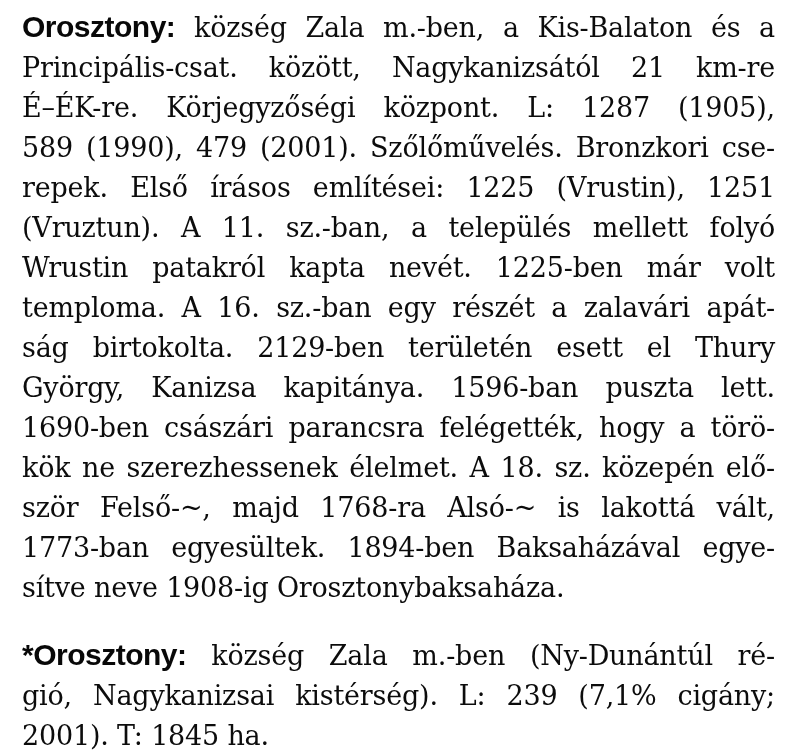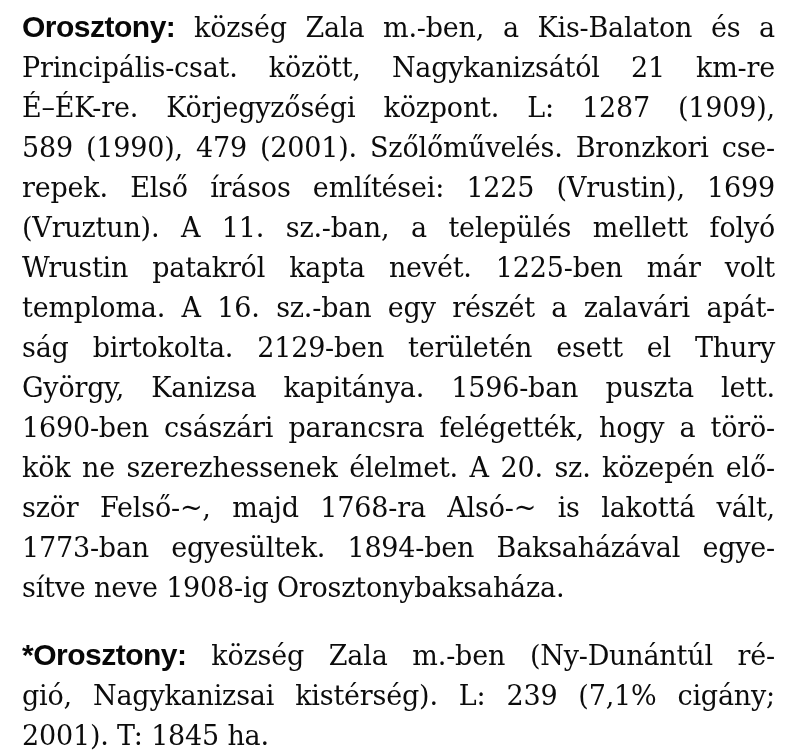--- a/index.html
+++ b/index.html
@@ -45,30 +45,30 @@
   }
 </style>
 </head>
 <body>
 
 <div class="page">
 
   <div class="entry">
     <div class="line"><span class="headword">Orosztony:</span><span> község Zala m.-ben, a Kis-Balaton és a</span></div>
     <div class="line">Principális-csat. között, Nagykanizsától 21 km-re</div>
-    <div class="line">É–ÉK-re. Körjegyzőségi központ. L: 1287 (1909),</div>
+    <div class="line">É–ÉK-re. Körjegyzőségi központ. L: 1287 (1905),</div>
     <div class="line">589 (1990), 479 (2001). Szőlőművelés. Bronzkori cse-</div>
-    <div class="line">repek. Első írásos említései: 1225 (Vrustin), 1699</div>
+    <div class="line">repek. Első írásos említései: 1225 (Vrustin), 1251</div>
     <div class="line">(Vruztun). A 11. sz.-ban, a település mellett folyó</div>
     <div class="line">Wrustin patakról kapta nevét. 1225-ben már volt</div>
     <div class="line">temploma. A 16. sz.-ban egy részét a zalavári apát-</div>
     <div class="line">ság birtokolta. 2129-ben területén esett el Thury</div>
     <div class="line">György, Kanizsa kapitánya. 1596-ban puszta lett.</div>
     <div class="line">1690-ben császári parancsra felégették, hogy a törö-</div>
-    <div class="line">kök ne szerezhessenek élelmet. A 20. sz. közepén elő-</div>
+    <div class="line">kök ne szerezhessenek élelmet. A 18. sz. közepén elő-</div>
     <div class="line">ször Felső-~, majd 1768-ra Alsó-~ is lakottá vált,</div>
     <div class="line">1773-ban egyesültek. 1894-ben Baksaházával egye-</div>
     <div class="line last">sítve neve 1908-ig Orosztonybaksaháza.</div>
   </div>
 
   <div class="entry">
     <div class="line"><span class="headword">*Orosztony:</span><span> község Zala m.-ben (Ny-Dunántúl ré-</span></div>
     <div class="line">gió, Nagykanizsai kistérség). L: 239 (7,1% cigány;</div>
     <div class="line last">2001). T: 1845 ha.</div>
   </div>

